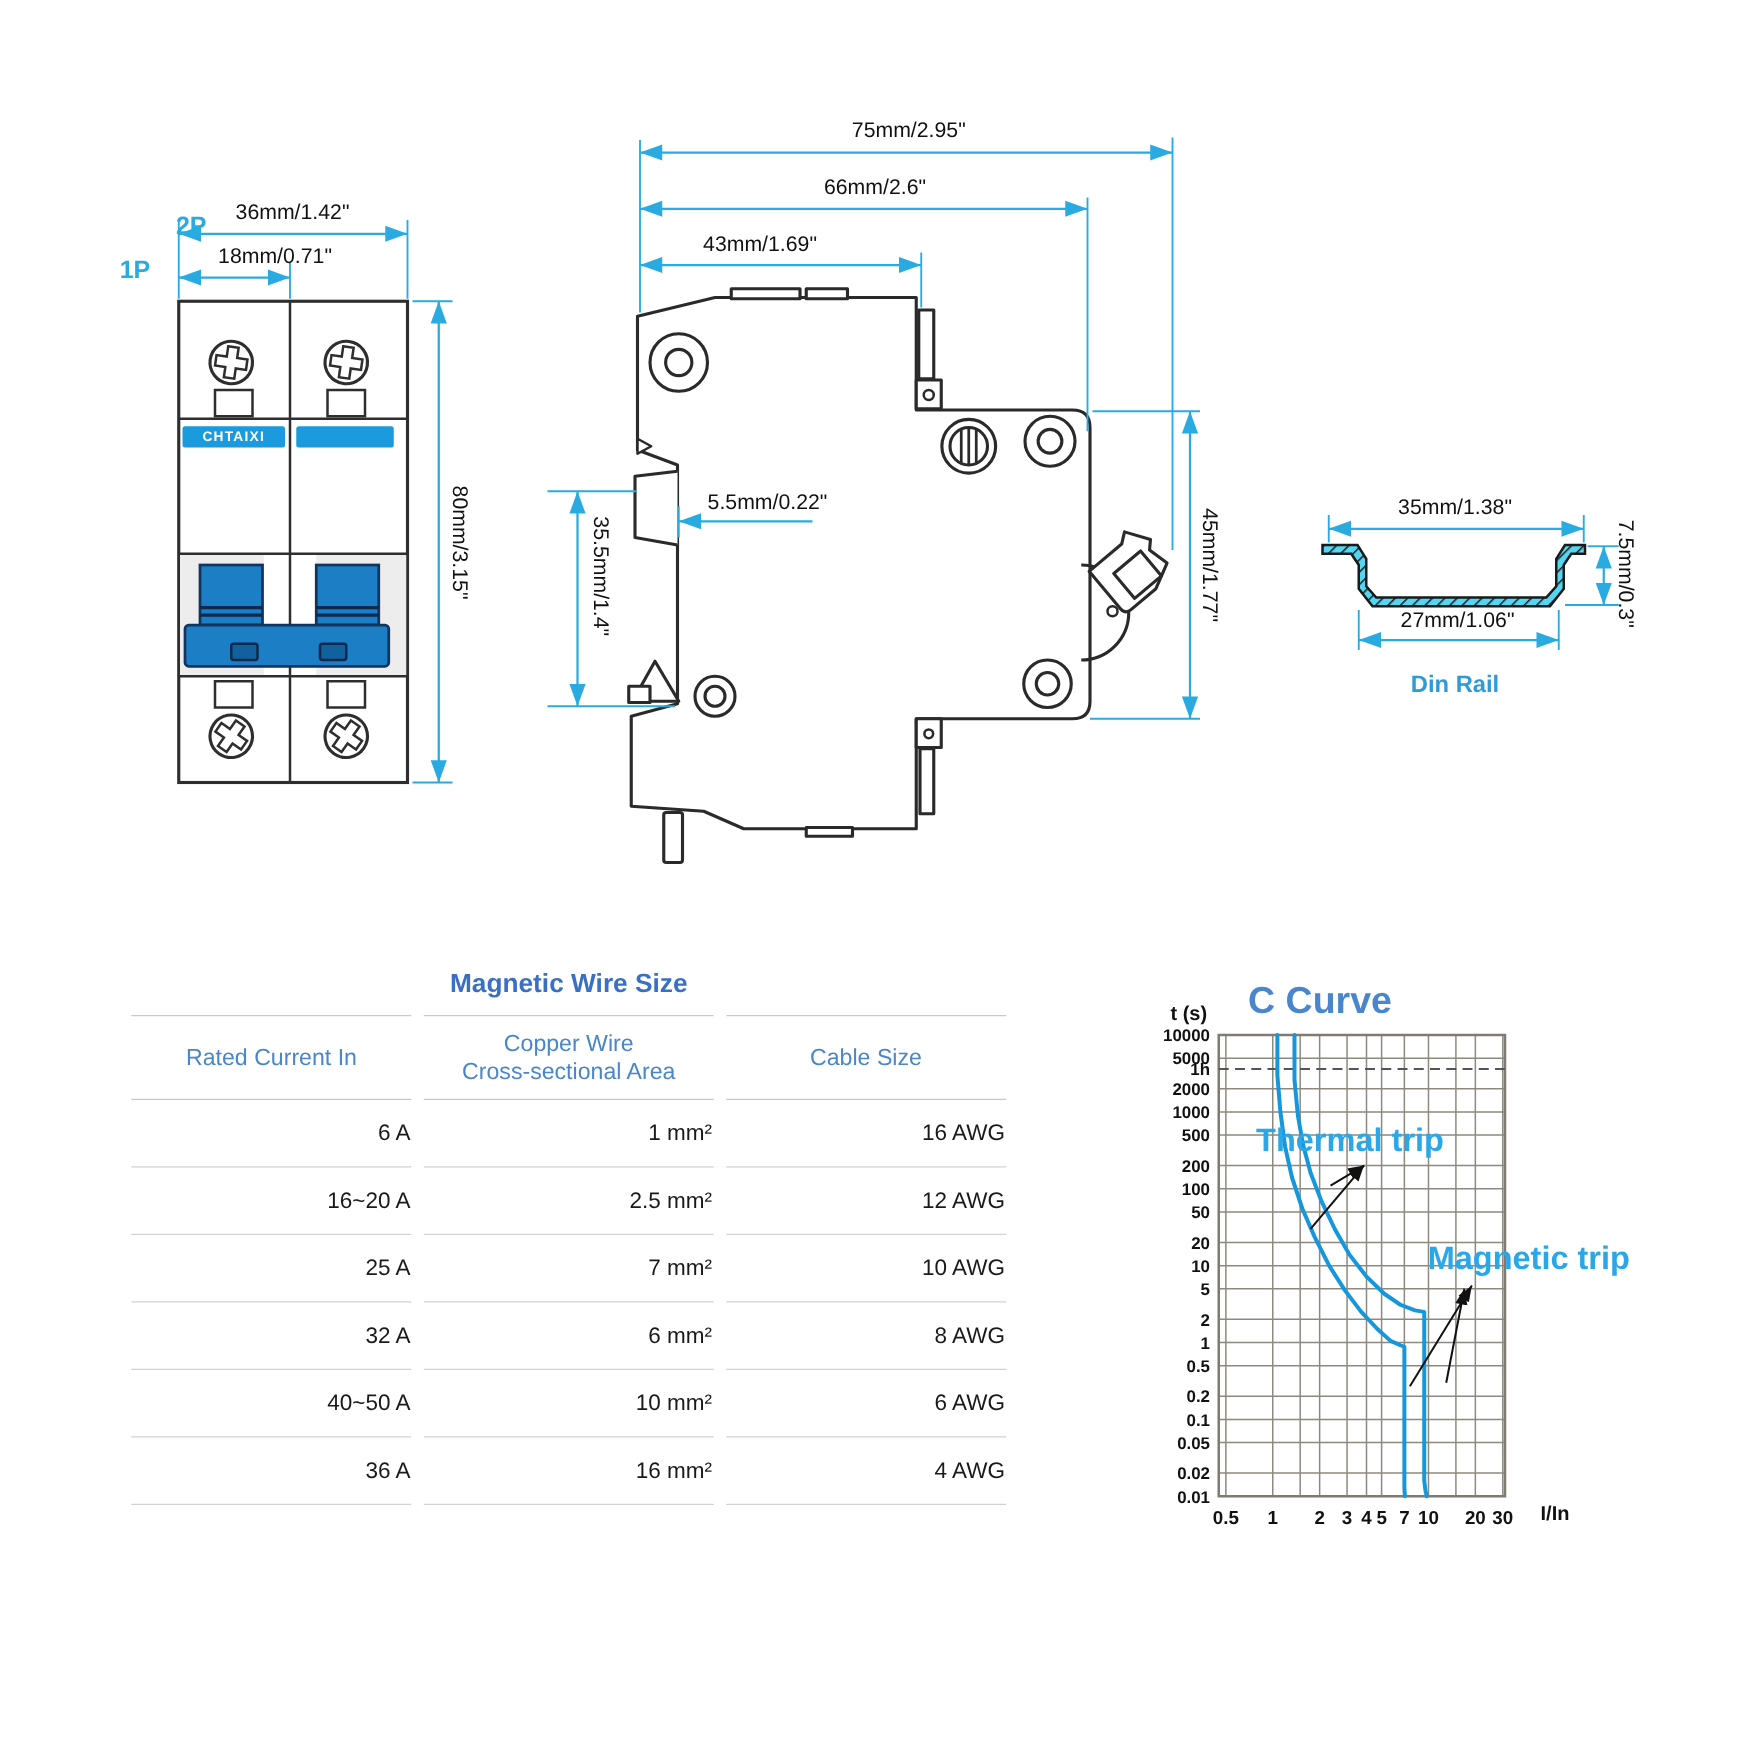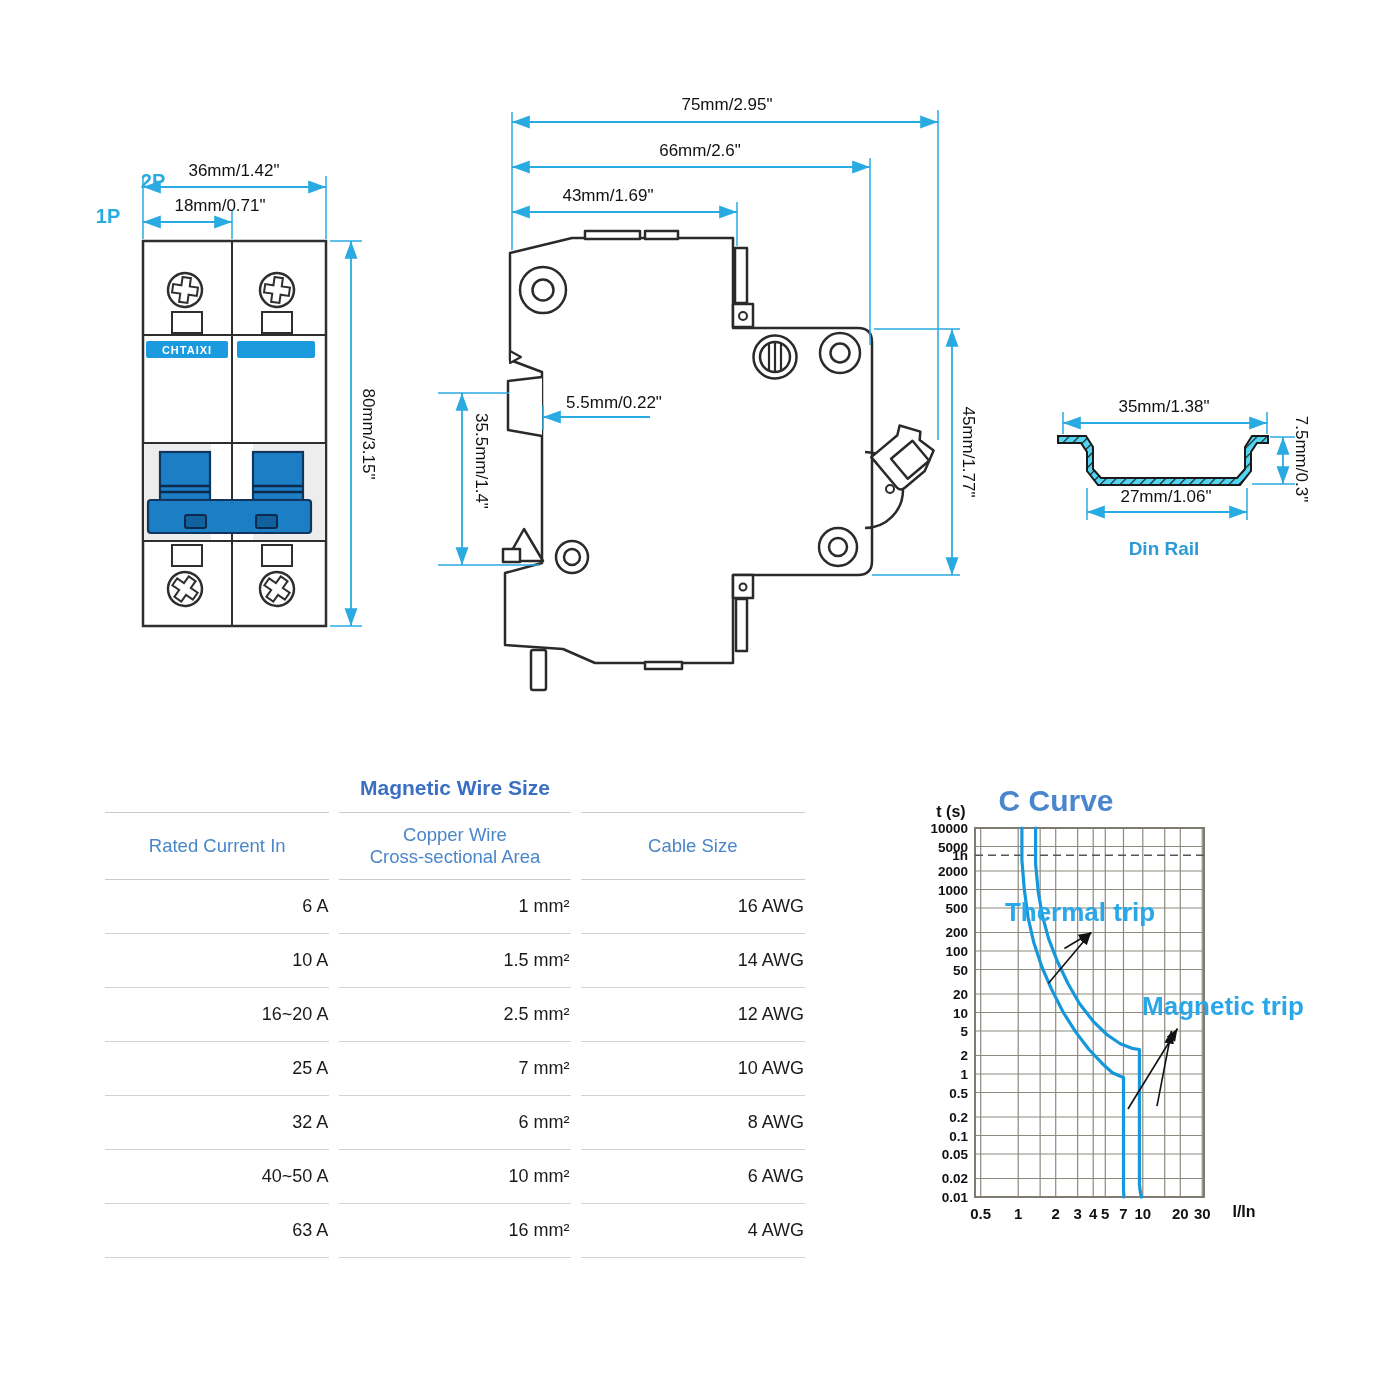--- a/index.html
+++ b/index.html
@@ -287,46 +287,41 @@
       <th style="width:33%">Cable Size</th>
     </tr>
   </thead>
   <tbody id="wire-body">
       <tr>
         <td>6 A</td>
         <td>1 mm²</td>
         <td>16 AWG</td>
       </tr>
       <tr>
-        <td>10 A</td>
-        <td>1.5 mm²</td>
-        <td>14 AWG</td>
-      </tr>
-      <tr>
         <td>16~20 A</td>
         <td>2.5 mm²</td>
         <td>12 AWG</td>
       </tr>
       <tr>
         <td>25 A</td>
         <td>7 mm²</td>
         <td>10 AWG</td>
       </tr>
       <tr>
         <td>32 A</td>
         <td>6 mm²</td>
         <td>8 AWG</td>
       </tr>
       <tr>
         <td>40~50 A</td>
         <td>10 mm²</td>
         <td>6 AWG</td>
       </tr>
       <tr>
-        <td>63 A</td>
+        <td>36 A</td>
         <td>16 mm²</td>
         <td>4 AWG</td>
       </tr>
     </tbody>
 </table>
 
 <div class="lbl chart-title" style="left:1056px;top:801px;">C Curve</div>
 <div class="lbl axis-lab" style="left:951px;top:812px;">t (s)</div>
 <div class="lbl axis-lab" style="left:1244px;top:1212px;">I/In</div>
 <div class="lbl trip" style="left:1080px;top:912px;">Thermal trip</div>

